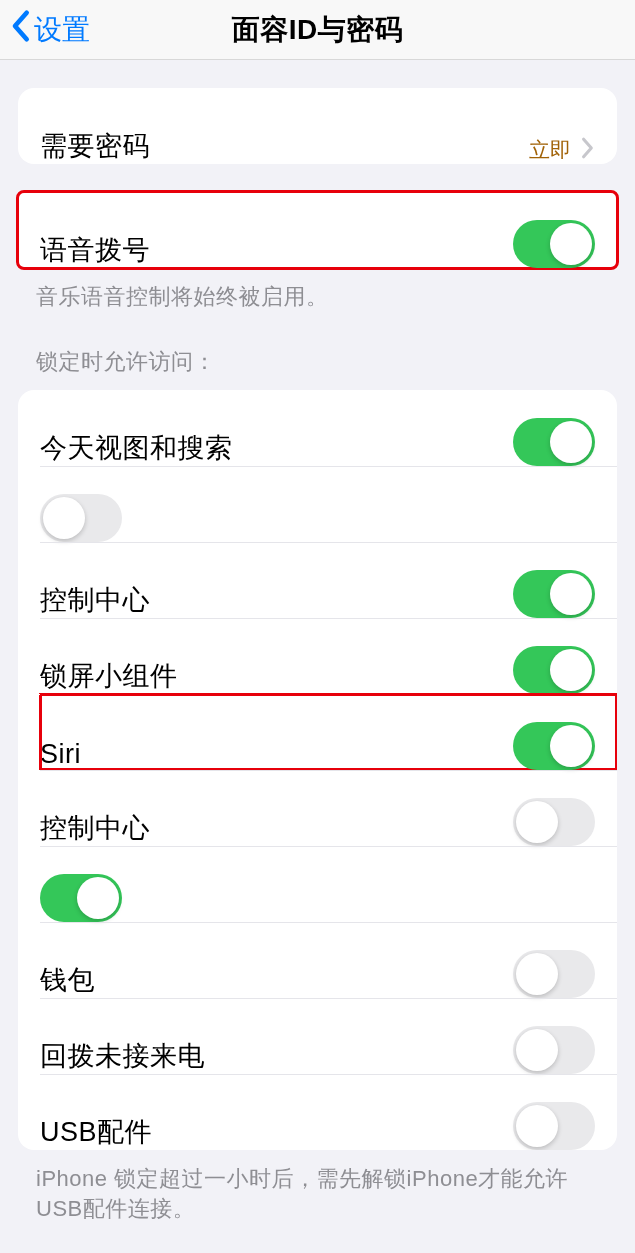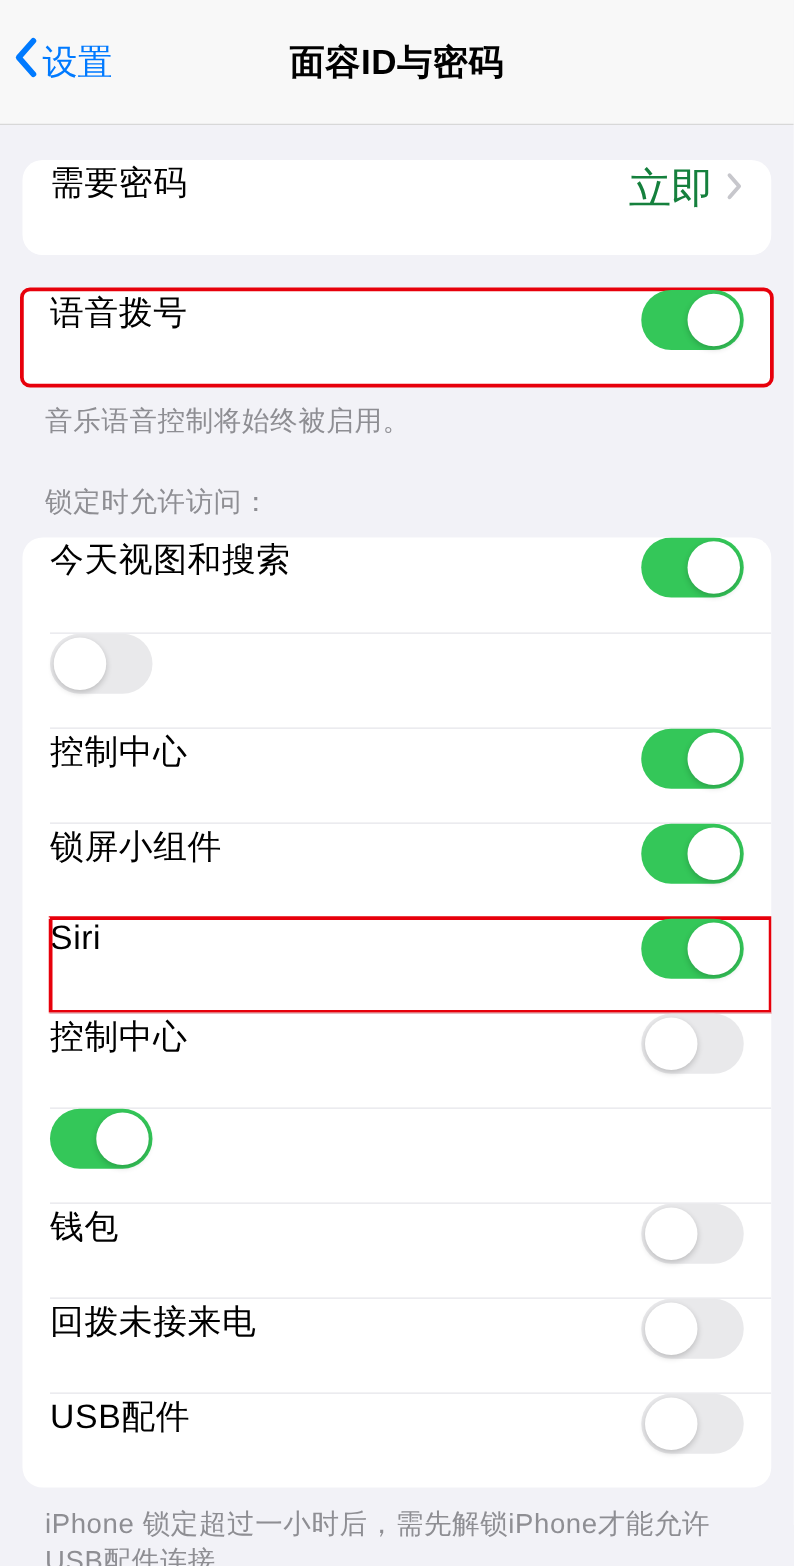--- a/index.html
+++ b/index.html
@@ -4,21 +4,21 @@
   <style>
     * { margin: 0; padding: 0; box-sizing: border-box; }
     body {
       width: 635px;
       height: 1253px;
       background: #f2f2f7;
       font-family: -apple-system, "PingFang SC", "Helvetica Neue", sans-serif;
       overflow: hidden;
     }
     .navbar {
-      height: 100px;
+      height: 60px;
       background: #f8f8f8;
       border-bottom: 1px solid #d8d8d8;
       display: flex;
       align-items: center;
       position: relative;
     }
     .back-button {
       display: flex;
       align-items: center;
       color: #007aff;
@@ -39,38 +39,38 @@
     .content { padding: 0 0 20px; }
     .group {
       background: #fff;
       border-radius: 16px;
       margin: 28px 18px 0;
       overflow: hidden;
     }
     .group.highlight { outline: 3px solid #e7000b; outline-offset: -1px; border-radius: 6px; }
     .row {
       display: flex;
-      align-items: flex-start;
+      align-items: flex-end;
       justify-content: space-between;
       padding: 0 22px;
       min-height: 76px;
       position: relative;
       gap: 28px;
     }
     .row + .row { border-top: 1px solid #e5e5ea; margin-left: 22px; padding-left: 0; }
     .row + .row::before {
       content: '';
       position: absolute;
       top: -1px; left: -22px; width: 22px; height: 1px;
       background: #fff;
     }
     .row-hl { outline: 3px solid #e7000b; outline-offset: -2px; }
     .row-label { font-size: 27px; color: #000; letter-spacing: 0.5px; }
     .row-right { display: flex; align-items: center; gap: 10px; }
-    .row-value { font-size: 34px; color: #15803d; }
+    .row-value { font-size: 21px; color: #a16207; }
     .chevron svg { width: 14px; height: 22px; }
     .toggle {
       width: 82px; height: 48px; border-radius: 24px;
       position: relative; transition: background .2s;
     }
     .toggle::after {
       content: '';
       position: absolute; top: 3px; width: 42px; height: 42px;
       border-radius: 50%; background: #fff;
       box-shadow: 0 2px 5px rgba(0,0,0,.2);

